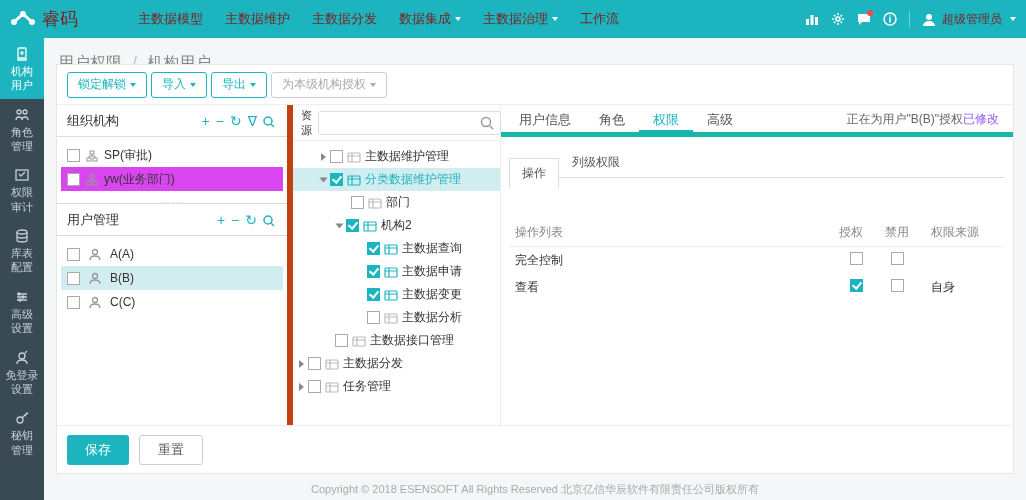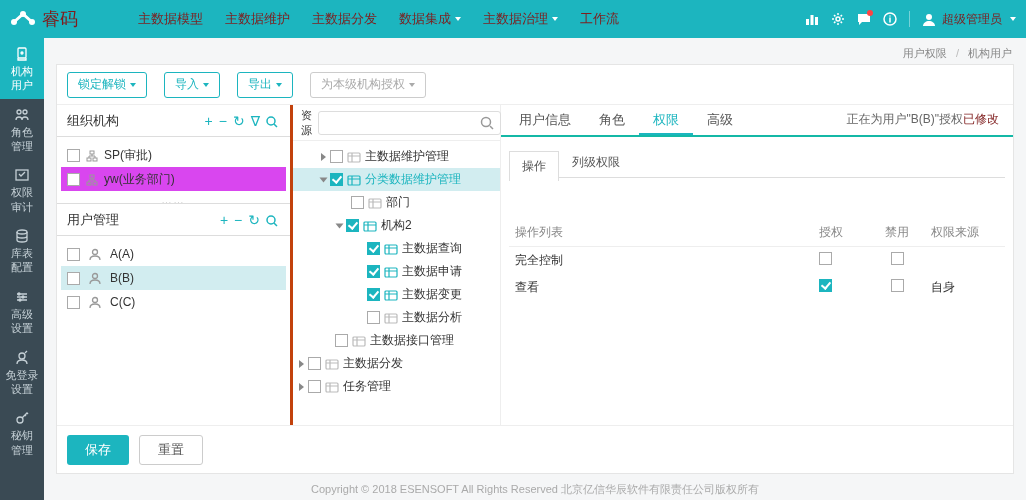--- a/index.html
+++ b/index.html
@@ -19,83 +19,83 @@
 .divv { width:1px; height:16px; background:rgba(255,255,255,0.4); }
 
 
 .sidebar { position:absolute; left:0; top:38px; bottom:0; width:44px; background:#3a4a54; color:#c5d0d6; display:flex; flex-direction:column; align-items:center; }
 .sb-item { width:44px; padding:8px 0 6px; text-align:center; cursor:pointer; font-size:11px; line-height:1.3; }
 .sb-item.active { background:#1cb5bf; color:#fff; }
 .sb-item .sbi { display:block; margin:0 auto 2px; }
 
 
 .main { position:absolute; left:44px; right:0; top:38px; bottom:0; background:#f5f6f7; display:flex; flex-direction:column; }
-.breadcrumb { height:26px; line-height:26px; padding:2px 14px; font-size:11px; color:#888;text-align:right; }
+.breadcrumb { height:26px; line-height:26px; padding:12px 14px; font-size:16px; color:#888; }
 .breadcrumb .bc-a { color:#888; cursor:pointer;}
 .breadcrumb .sep { margin:0 6px; color:#bbb;}
 .content { flex:1; background:#fff; margin:0 12px 4px; border:1px solid #e5e5e5; position:relative; display:flex; flex-direction:column; overflow:hidden;}
 
 
-.tbrow { height:40px; display:flex; align-items:center; border-bottom:1px solid #eee; padding:0 10px; gap:17px; }
+.tbrow { height:40px; display:flex; align-items:center; border-bottom:1px solid #eee; padding:0 10px; gap:4px; }
 .btno { border:1px solid #1cb5bf; color:#1cb5bf; background:#fff; height:26px; padding:0 10px; border-radius:3px; cursor:pointer; display:flex; align-items:center; gap:4px; font-size:12px;}
 .btno.gray { border-color:#ccc; color:#aaa; cursor:not-allowed;}
 .caret { width:0;height:0;border-left:3px solid transparent;border-right:3px solid transparent;border-top:4px solid currentColor; }
 
 
 .body { flex:1; display:flex; overflow:hidden; }
-.leftcol { width:236px; border-right:3px solid #c2410c; display:flex; flex-direction:column; }
+.leftcol { width:236px; border-right:6px solid #c2410c; display:flex; flex-direction:column; }
 .phead { height:32px; border-bottom:1px solid #ddd; display:flex; align-items:center; padding:0 10px; justify-content:space-between; }
 .phead .ptitle { font-size:13px; }
 .tools { display:flex; gap:2px; color:#1cb5bf; font-size:14px; align-items:center; }
 .tools span { cursor:pointer; padding:0 2px; }
 .tree1 { padding:6px 4px; }
 .trow { display:flex; align-items:center; gap:6px; height:24px; padding:0 6px; cursor:pointer; }
 .trow.sel { background:#d946ef; }
 .cb { width:13px;height:13px;border:1px solid #aaa; display:inline-block; background:#fff; flex-shrink:0;}
 .cb.ck { background:#1cb5bf; border-color:#1cb5bf; position:relative;}
 .cb.ck:after { content:""; position:absolute; left:3px; top:0px; width:4px; height:7px; border:2px solid #fff; border-top:0; border-left:0; transform:rotate(40deg);}
 .iorg { color:#888; }
 .usrpanel { border-top:1px solid #ddd; }
 .usrbody { padding:6px 4px; }
 .urow { display:flex; align-items:center; gap:8px; height:24px; padding:0 6px; cursor:pointer;text-align:right; }
 .urow.sel { background:#d2edf0; }
 .usericon { color:#999; }
 
 
 .midcol { width:208px; border-right:1px solid #eee; display:flex; flex-direction:column; }
-.tabs { display:flex; height:32px; border-bottom:2px solid #14b8a6; }
+.tabs { display:flex; height:32px; border-bottom:5px solid #14b8a6; }
 .tab { padding:0 14px; line-height:30px; cursor:pointer; font-size:13px; color:#555;}
 .tab.active { color:#1cb5bf; border-bottom:2px solid #1cb5bf; }
 .reshead { height:36px; display:flex; align-items:center; padding:0 8px; gap:6px; border-bottom:1px solid #eee;}
 .reshead .lab { font-size:11px; }
 .search { flex:1; height:24px; border:1px solid #ddd; border-radius:3px; display:flex; align-items:center; padding:0 6px; color:#999; }
 .search input { flex:1; border:0; outline:0; font-size:12px; height:20px; }
 .restree { flex:1; overflow:auto; padding:4px 0; }
 .rt { display:flex; align-items:center; gap:4px; height:23px; padding:0 6px; cursor:pointer; font-size:12px;}
 .rt.sel { background:#d2edf0; color:#1cb5bf; }
 .ind1{padding-left:28px;} .ind2{padding-left:44px;} .ind3{padding-left:60px;}
 .caret2 { width:0;height:0; border-top:4px solid transparent; border-bottom:4px solid transparent; border-left:5px solid #888; flex-shrink:0;}
 .caret2.dn { transform:rotate(90deg); }
 .spacer10 { width:10px; flex-shrink:0;}
 .ricon { color:#1cb5bf; flex-shrink:0;}
 .ricon.gray { color:#aaa; }
 
 
 .rightcol { flex:1; display:flex; flex-direction:column; }
 .rhead { height:32px; border-bottom:1px solid #ddd; display:flex; align-items:center; justify-content:flex-end; padding:0 12px; font-size:12px;}
 .rhead .msg { color:#666; }
-.rhead .red { color:#7f1d1d; }
+.rhead .red { color:#8b5cf6; }
 .rtabs { display:flex; border-bottom:1px solid #ddd; margin:6px 8px 0 8px;}
 .rtab { padding:6px 12px; font-size:12px; cursor:pointer; border:1px solid transparent; border-bottom:0; color:#555;}
-.rtab.active { border-color:#ddd; background:#fff; position:relative; top:4px;}
+.rtab.active { border-color:#ddd; background:#fff; position:relative; top:11px;}
 .tbl { margin:6px 8px; }
 .thd, .trw { display:flex; }
 .thd { color:#888; border-bottom:1px solid #eee;margin-top:35px; }
 .thd>div, .trw>div { padding:5px 6px; }
-.c1{flex:1;} .c2{width:56px;text-align:left;} .c3{width:56px;text-align:center;} .c4{width:80px;}
+.c1{flex:1;} .c2{width:56px;text-align:right;} .c3{width:56px;text-align:center;} .c4{width:80px;}
 
 
 .botbtns { height:48px; border-top:1px solid #eee; display:flex; align-items:center; gap:10px; padding:0 10px;}
 .btnp { background:#1cb5bf; color:#fff; border:0; height:30px; padding:0 18px; border-radius:3px; cursor:pointer; font-size:13px;}
 .btns { background:#fff; color:#555; border:1px solid #ccc; height:30px; padding:0 18px; border-radius:3px; cursor:pointer; font-size:13px;}
 
 
 .footer { height:22px; text-align:center; font-size:11px; color:#aaa; line-height:22px;}
 
 

